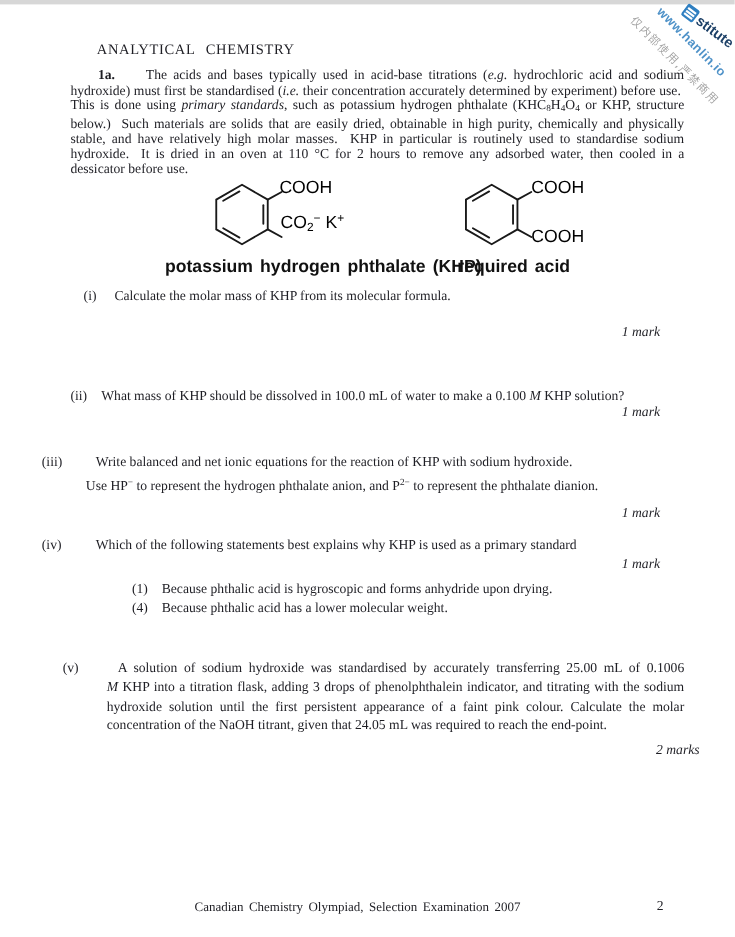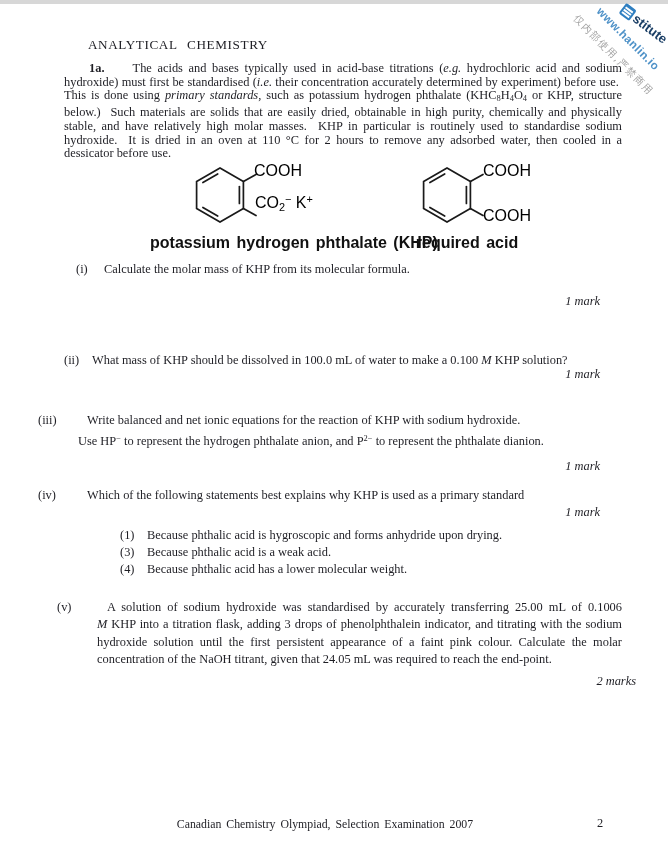--- a/index.html
+++ b/index.html
@@ -139,21 +139,20 @@
 </div>
 <div id="marks-3" class="abs marks">1 mark</div>
 
 <div id="q4" class="abs q">
   <span class="qlabel">(iv)</span><span><span>Which of the following statements best explains why KHP is used as a primary standard</span><br></span>
 </div>
 <div id="marks-4" class="abs marks">1 mark</div>
 
 <div id="options" class="abs">
   <div><span class="optnum">(1)</span><span>Because phthalic acid is hygroscopic and forms anhydride upon drying.</span></div>
-  <div><span class="optnum">(3)</span><span>Because phthalic acid is a weak acid.</span></div>
   <div><span class="optnum">(4)</span><span>Because phthalic acid has a lower molecular weight.</span></div>
 </div>
 
 <div id="q5" class="abs q">
   <span class="qlabel">(v)</span><span><span>A solution of sodium hydroxide was standardised by accurately transferring 25.00 mL of 0.1006 </span><span class="i">M</span><span>&nbsp;KHP into a titration flask, adding 3 drops of phenolphthalein indicator, and titrating with the sodium hydroxide solution until the first persistent appearance of a faint pink colour. Calculate the molar concentration of the NaOH titrant, given that 24.05 mL was required to reach the end-point.</span></span>
 </div>
 <div id="marks-5" class="abs marks">2 marks</div>
 
 <div id="footer-text" class="abs">Canadian Chemistry Olympiad, Selection Examination 2007</div>
 <div id="page-number" class="abs">2</div>

